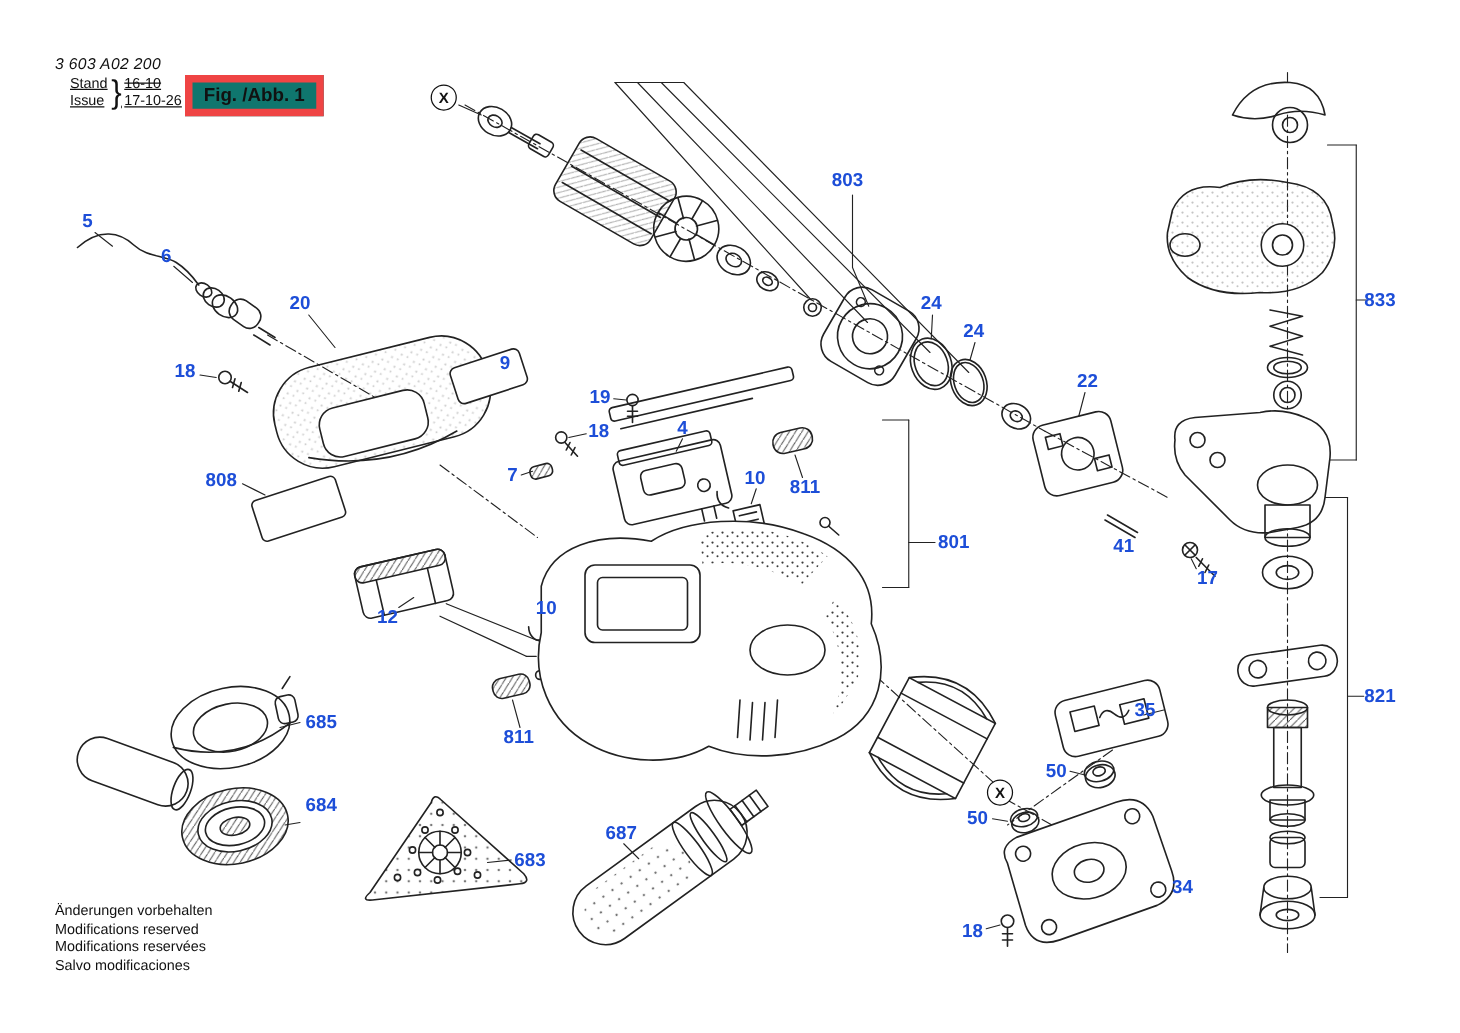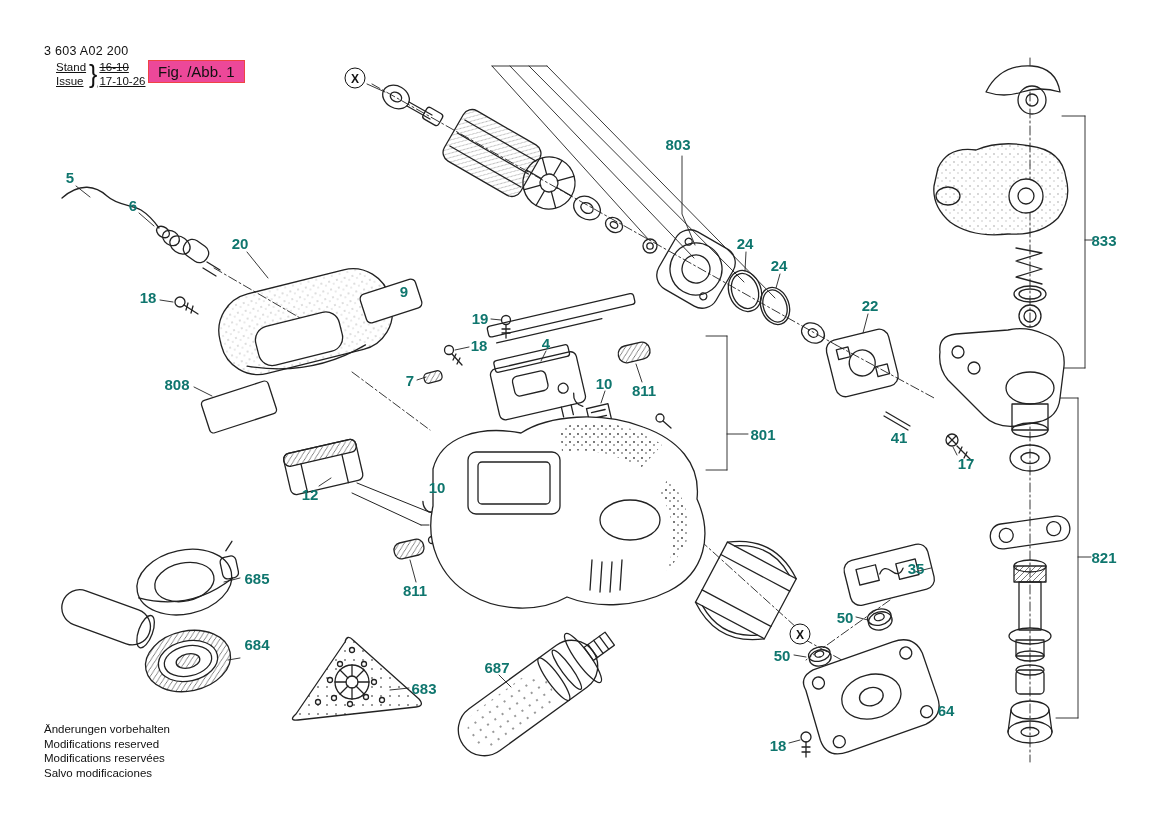--- a/index.html
+++ b/index.html
@@ -1,28 +1,28 @@
 <!DOCTYPE html>
 <html><head>
 <meta charset="utf-8">
 <style>
   html,body{margin:0;padding:0;background:#fff;}
   .page{position:relative;width:1168px;height:826px;background:#fff;overflow:hidden;
         font-family:"Liberation Sans",sans-serif;color:#111;}
   .drawing{position:absolute;left:0;top:0;}
-  .part-number{position:absolute;left:44px;top:44px;font-size:12.5px;letter-spacing:.3px;}
+  .part-number{position:absolute;left:44px;top:44px;font-size:12.5px;letter-spacing:.3px;font-style:italic;}
   .revision{position:absolute;left:56px;top:60px;display:flex;align-items:center;font-size:11.5px;line-height:14px;text-decoration:underline;}
   .rev-col{display:flex;flex-direction:column;}
   .brace{font-size:25px;font-weight:300;transform:scaleY(1.05);margin:0 2px 0 3px;}
   .struck{text-decoration:line-through;}
-  .fig-box{position:absolute;left:148px;top:60px;border:1px solid #ef4444;padding:2px 9px;
-           font-size:15px;font-weight:normal;background:#ec4899;}
+  .fig-box{position:absolute;left:148px;top:60px;border:6px solid #ef4444;padding:2px 9px;
+           font-size:15px;font-weight:bold;background:#0f766e;}
   .doc-footer{position:absolute;left:44px;top:722px;font-size:11.5px;line-height:14.5px;}
   #callout-layer{position:absolute;left:0;top:0;width:100%;height:100%;}
-  .callout{position:absolute;transform:translate(-50%,-50%);font-weight:bold;font-size:15px;color:#0f766e;white-space:nowrap;}
+  .callout{position:absolute;transform:translate(-50%,-50%);font-weight:bold;font-size:15px;color:#1d4ed8;white-space:nowrap;}
   .marker{position:absolute;transform:translate(-50%,-50%);width:21px;height:21px;border:1.7px solid #111;
           border-radius:50%;display:flex;align-items:center;justify-content:center;
           font-size:12px;font-weight:bold;background:#fff;box-sizing:border-box;}
 </style>
 </head>
 <body>
 
 <div class="page">
 
   <svg class="drawing" width="1168" height="826" viewBox="0 0 1168 826" xmlns="http://www.w3.org/2000/svg">
@@ -489,21 +489,21 @@
       <span class="callout" style="left: 745px; top: 243px;">24</span>
       <span class="callout" style="left: 779px; top: 265px;">24</span>
       <span class="callout" style="left: 870px; top: 305px;">22</span>
       <span class="callout" style="left: 899px; top: 437px;">41</span>
       <span class="callout" style="left: 966px; top: 463px;">17</span>
       <span class="callout" style="left: 1104px; top: 240px;">833</span>
       <span class="callout" style="left: 1104px; top: 557px;">821</span>
       <span class="callout" style="left: 916px; top: 568px;">35</span>
       <span class="callout" style="left: 845px; top: 617px;">50</span>
       <span class="callout" style="left: 782px; top: 655px;">50</span>
-      <span class="callout" style="left: 946px; top: 710px;">64</span>
+      <span class="callout" style="left: 946px; top: 710px;">34</span>
       <span class="callout" style="left: 778px; top: 745px;">18</span>
       <span class="marker" style="left: 355px; top: 78px;">X</span>
       <span class="marker" style="left: 800px; top: 634px;">X</span>
     </div>
 
   <footer class="doc-footer">
     <div>Änderungen vorbehalten</div>
     <div>Modifications reserved</div>
     <div>Modifications reservées</div>
     <div>Salvo modificaciones</div>

